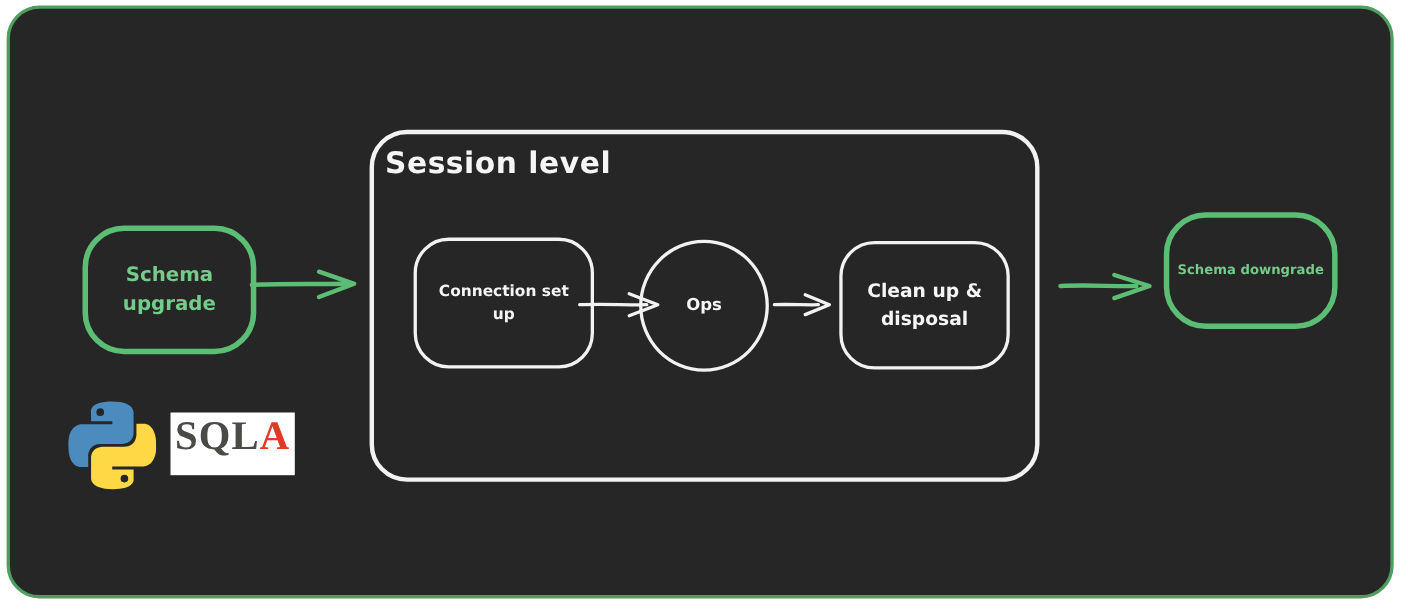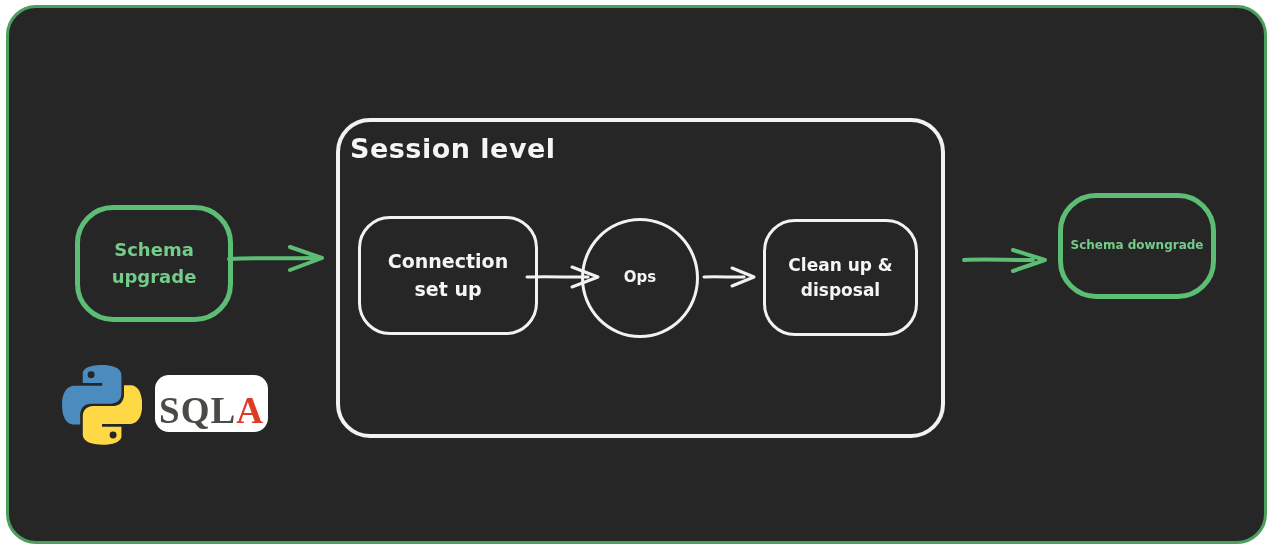--- a/index.html
+++ b/index.html
@@ -47,32 +47,32 @@
     border-radius:38px;
     color:#74cb8a;
   }
   .node.white{
     border:3.5px solid #f2f2f2;
     border-radius:32px;
     color:#f5f5f5;
   }
   .node-schema-upgrade{left:63px;top:205px;width:158px;height:117px;font-size:18px;margin-left:12px;}
   .node-schema-downgrade{left:1058px;top:193px;width:158px;height:106px;font-size:12px;}
-  .node-connection{left:358px;top:216px;width:180px;height:119px;font-size:19px;padding:0 14px;}
+  .node-connection{left:376px;top:216px;width:164px;height:119px;font-size:14px;padding:0 14px;}
   .node-cleanup{left:763px;top:219px;width:155px;height:117px;font-size:17px;padding:0 12px;}
   .node-ops{
     left:581px;top:218px;width:118px;height:120px;
     border:3px solid #f2f2f2;border-radius:50%;
     color:#f5f5f5;font-size:15px;
   }
   .arrow{position:absolute;}
   .sqla-logo{
     position:absolute;left:155px;top:375px;width:113px;height:57px;
-    background:#ffffff;border-radius:14px;
-    display:flex;align-items:flex-end;justify-content:center;
+    background:#ffffff;border-radius:0;
+    display:flex;align-items:flex-start;justify-content:center;
     font-family:"Liberation Serif","DejaVu Serif",serif;
     font-size:37px;font-weight:bold;letter-spacing:1px;
   }
   .sqla-sql{color:#4a4a46;}
   .sqla-a{color:#dd3b26;}
   .python-logo{position:absolute;left:62px;top:364px;}
 </style>
 </head>
 <body>
 

